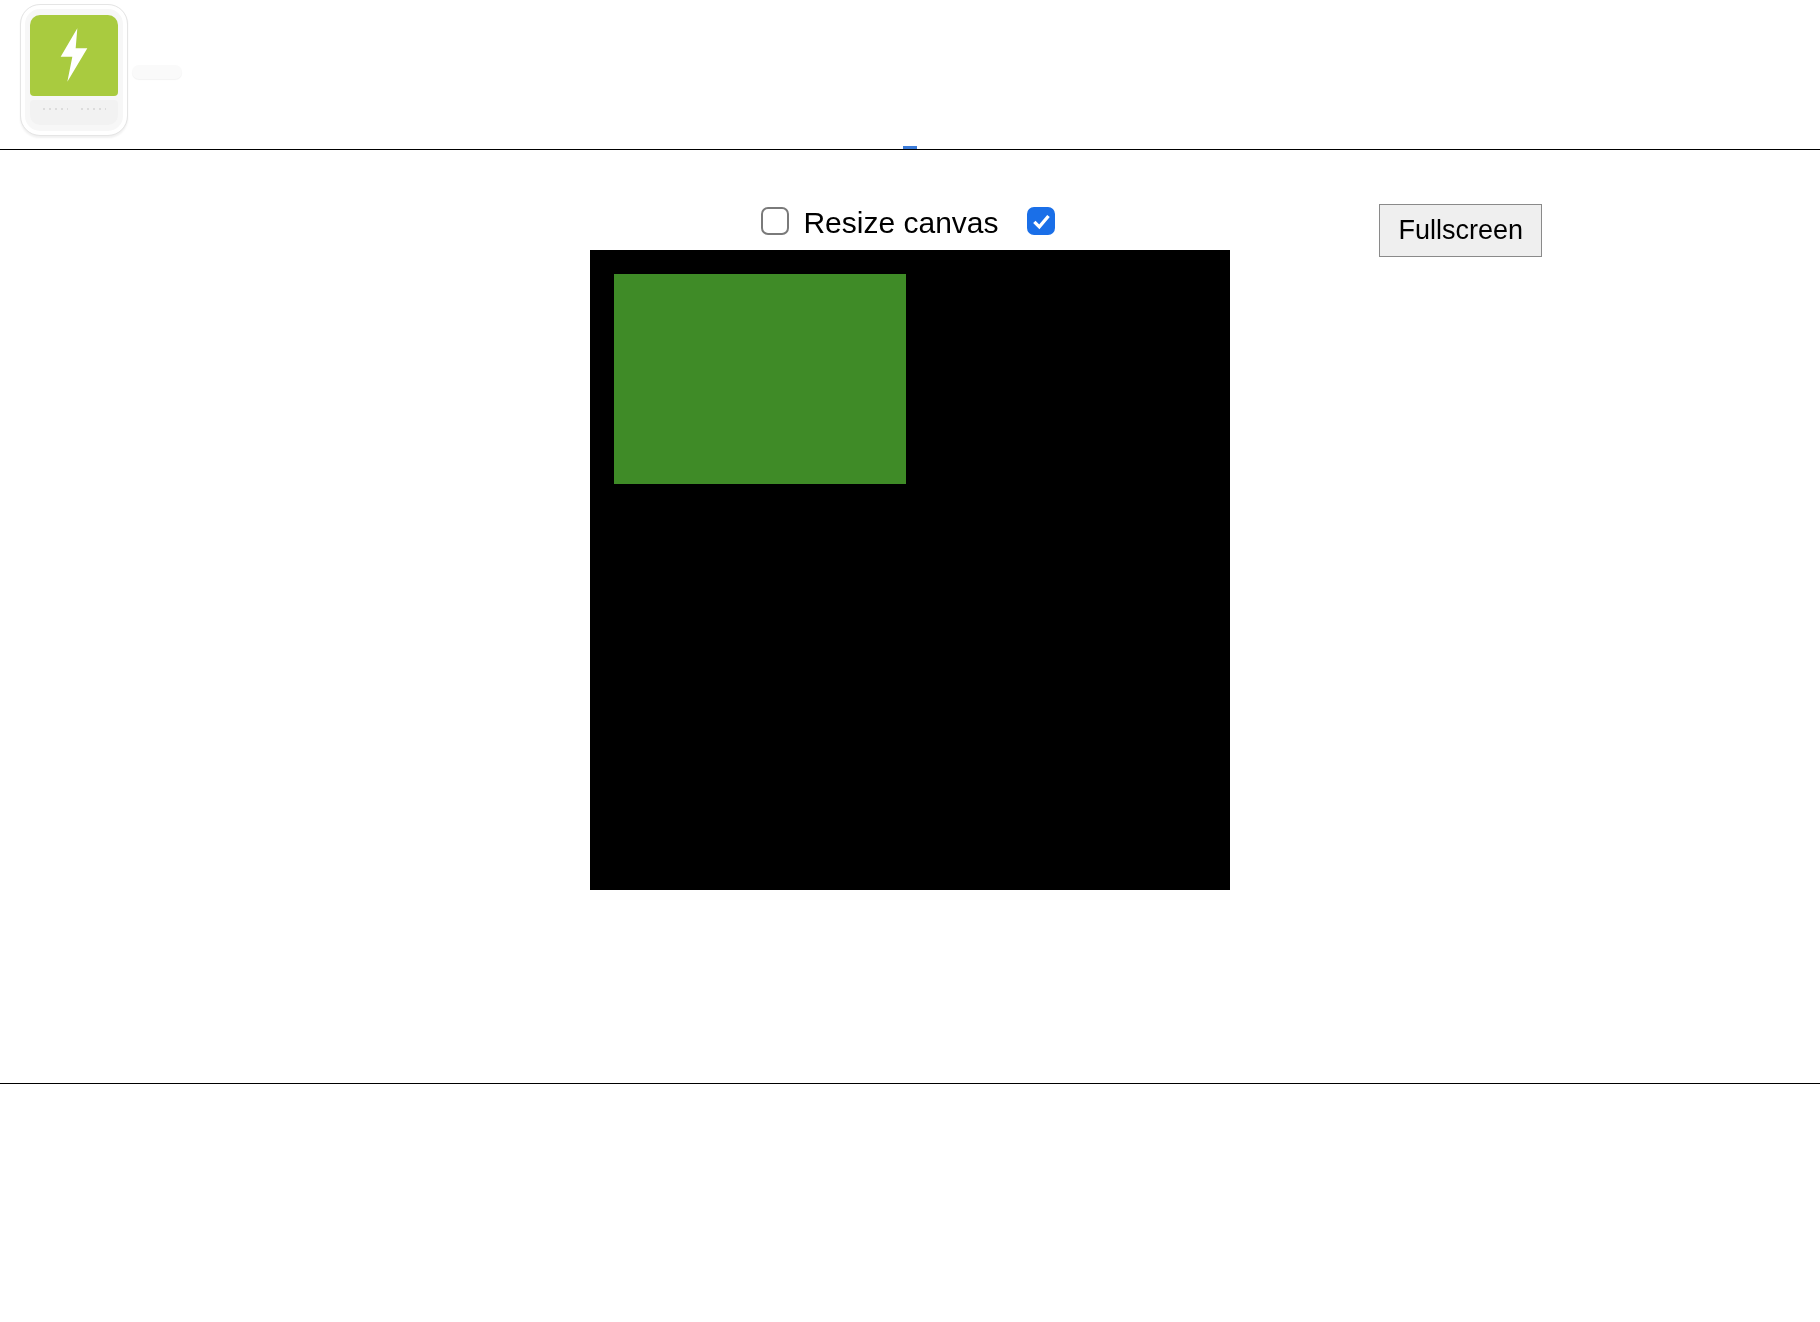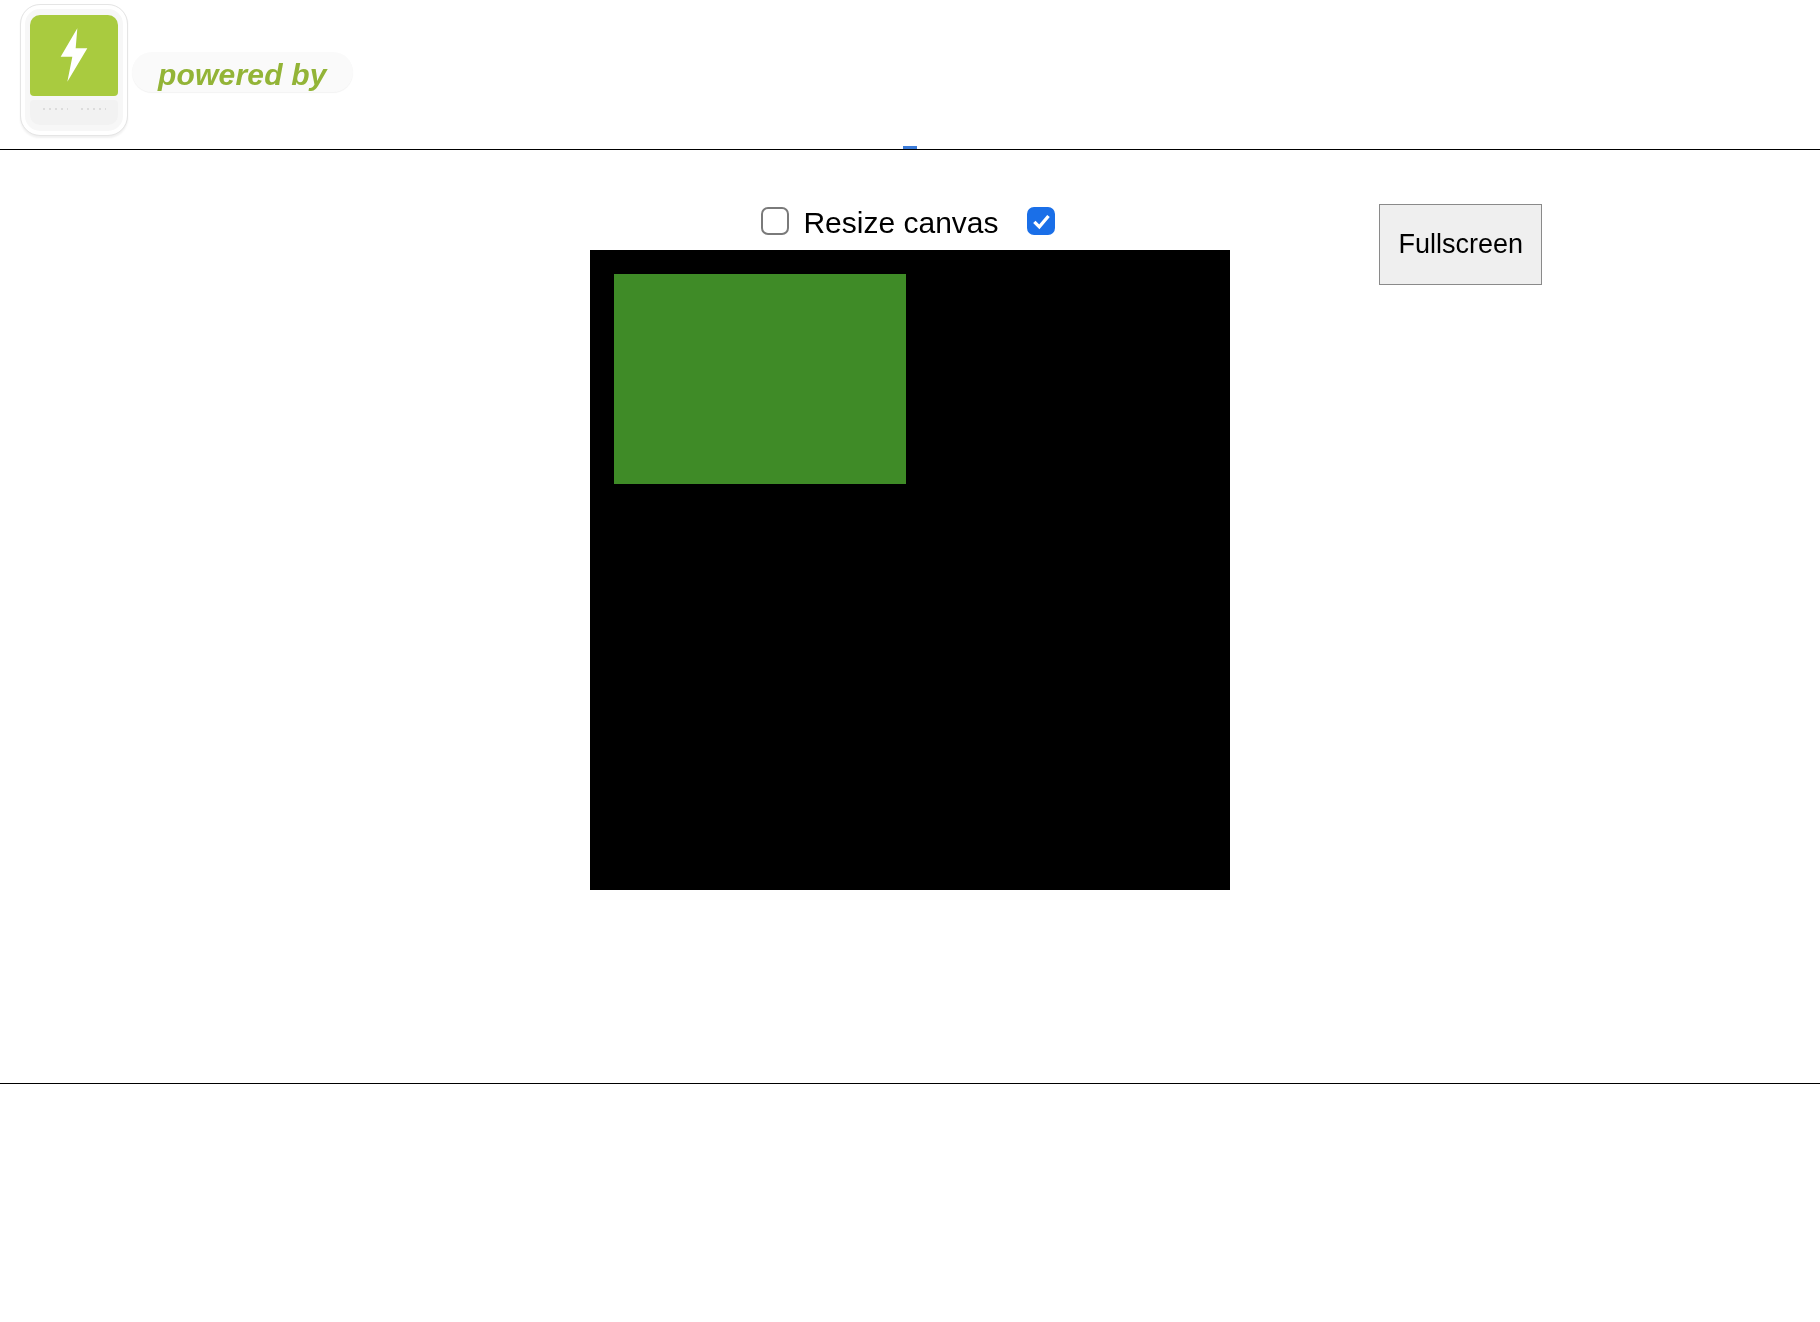--- a/index.html
+++ b/index.html
@@ -151,21 +151,21 @@
     }
     .lbl {
       color: #000;
       user-select: none;
     }
     .fs-button {
       font-family: Arial, sans-serif;
       font-size: 27px;
       background: #efefef;
       border: 1px solid #8a8a8a;
-      padding: 24px 18px;
+      padding: 10px 18px;
       cursor: pointer;
       position: absolute;
       right: 0;
       top: -2px;
     }
     .canvas-area {
       width: 640px;
       height: 640px;
       background: #000000;
       margin: 0 auto;
@@ -213,21 +213,20 @@
 <div class="header">
   <div class="logo-tile">
     <div class="logo-top">
       <svg class="logo-bolt" viewBox="0 0 24 32">
         <path d="M14 0 L4 17 L11 17 L8 32 L20 12 L13 12 Z"></path>
       </svg>
     </div>
     <div class="logo-bottom"></div>
   </div>
   <div class="wordmark">
-    <div class="wordmark-top">powered by</div>
   </div>
 </div>
 
 <div class="page-wrap">
   <div class="tiny-dash"></div>
   <hr class="divider">
 
   <div class="center-col">
     <div class="controls-row">
       <div class="controls-left">

